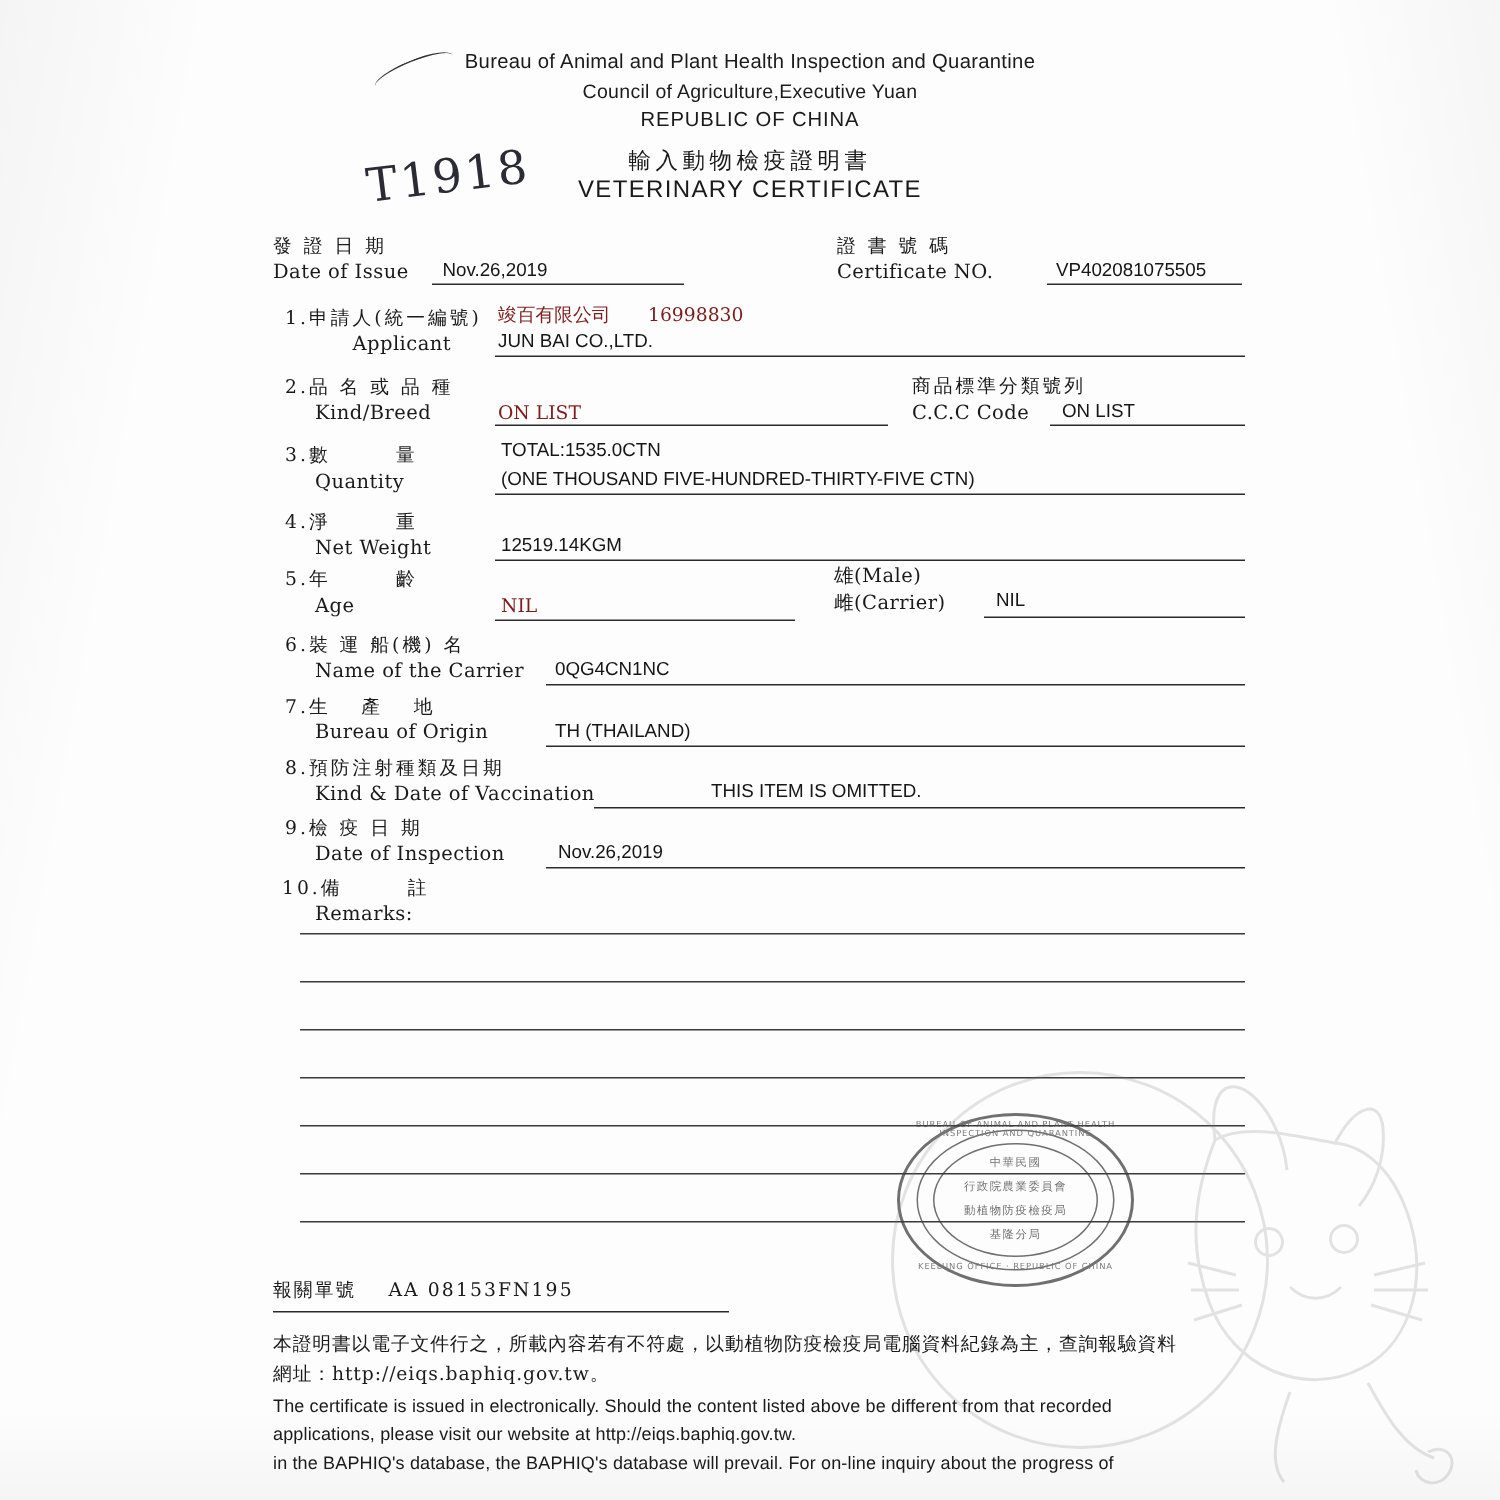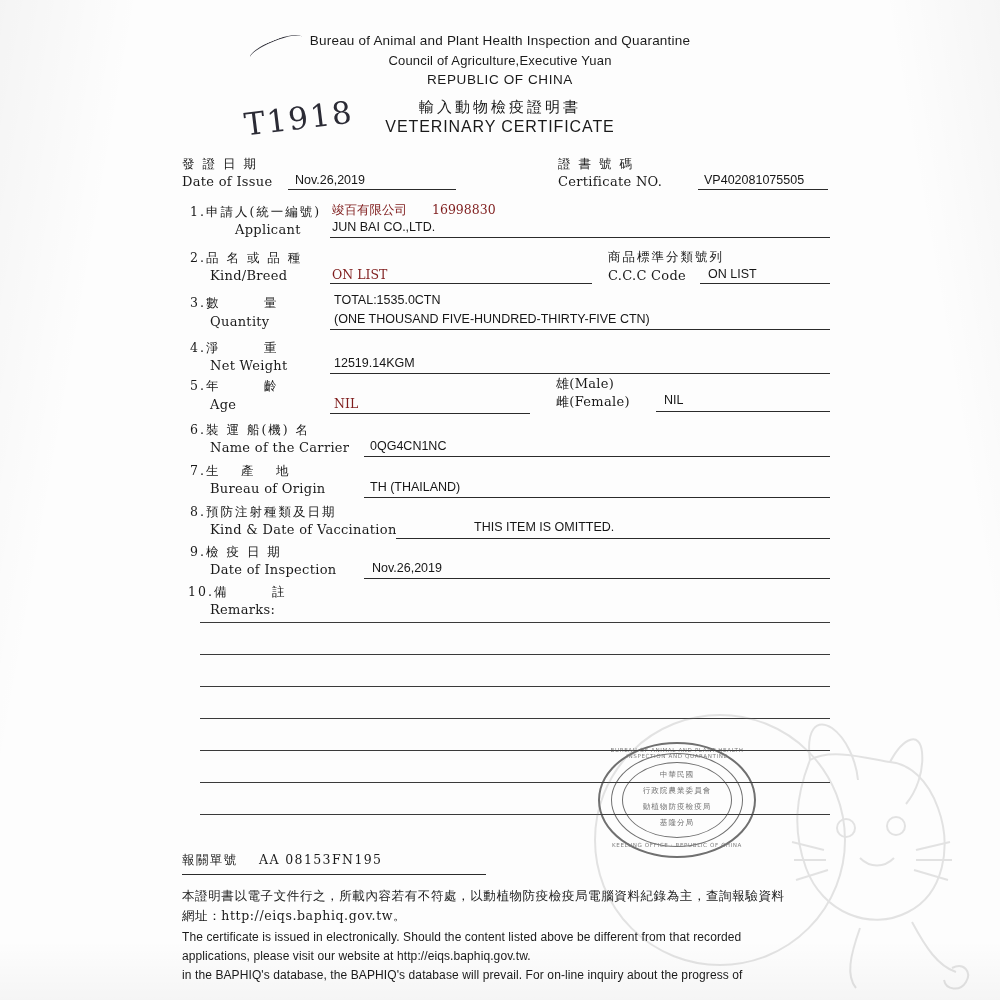--- a/index.html
+++ b/index.html
@@ -273,21 +273,21 @@
     <div class="rule" style="left:330px; top:223px; width:500px;"></div>
 
     <div class="row lbl-cn" style="left:190px; top:228px;">
       <span>5.</span><span>年　　　齡</span>
     </div>
     <div class="row lbl-en" style="left:210px; top:247px;">Age</div>
     <div class="row val faded" style="left:334px; top:246px;">NIL</div>
     <div class="rule" style="left:330px; top:263px; width:200px;"></div>
 
     <div class="row lbl-en" style="left:556px; top:225px;">雄(Male)</div>
-    <div class="row lbl-en" style="left:556px; top:243px;">雌(Female)</div>
+    <div class="row lbl-en" style="left:556px; top:243px;">雌(Carrier)</div>
     <div class="row val" style="left:664px; top:243px;">NIL</div>
     <div class="rule" style="left:656px; top:261px; width:174px;"></div>
 
     <div class="row lbl-cn" style="left:190px; top:272px;">
       <span>6.</span><span>裝 運 船(機) 名</span>
     </div>
     <div class="row lbl-en" style="left:210px; top:290px;">Name of the Carrier</div>
     <div class="row val" style="left:370px; top:289px;">0QG4CN1NC</div>
     <div class="rule" style="left:364px; top:306px; width:466px;"></div>
 

